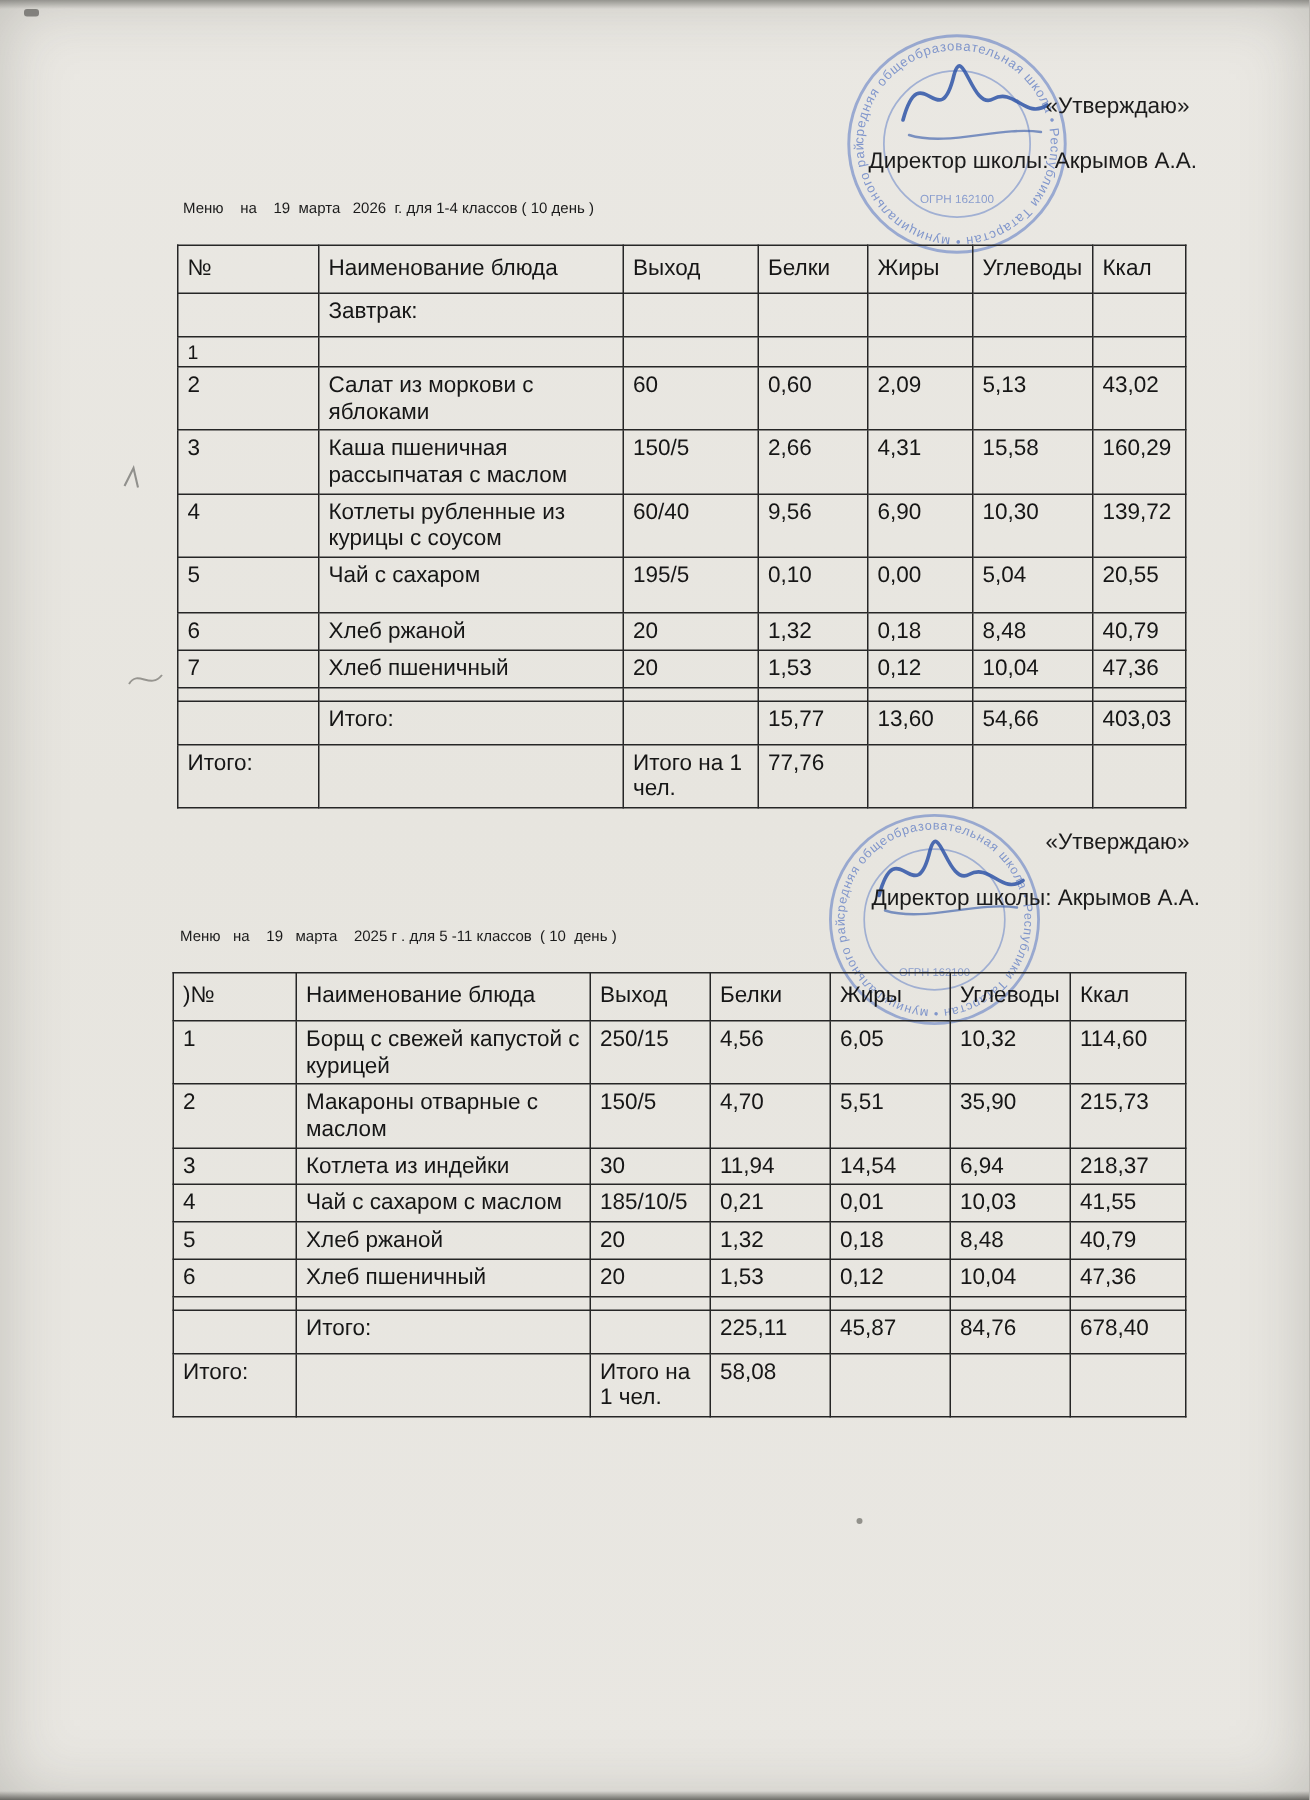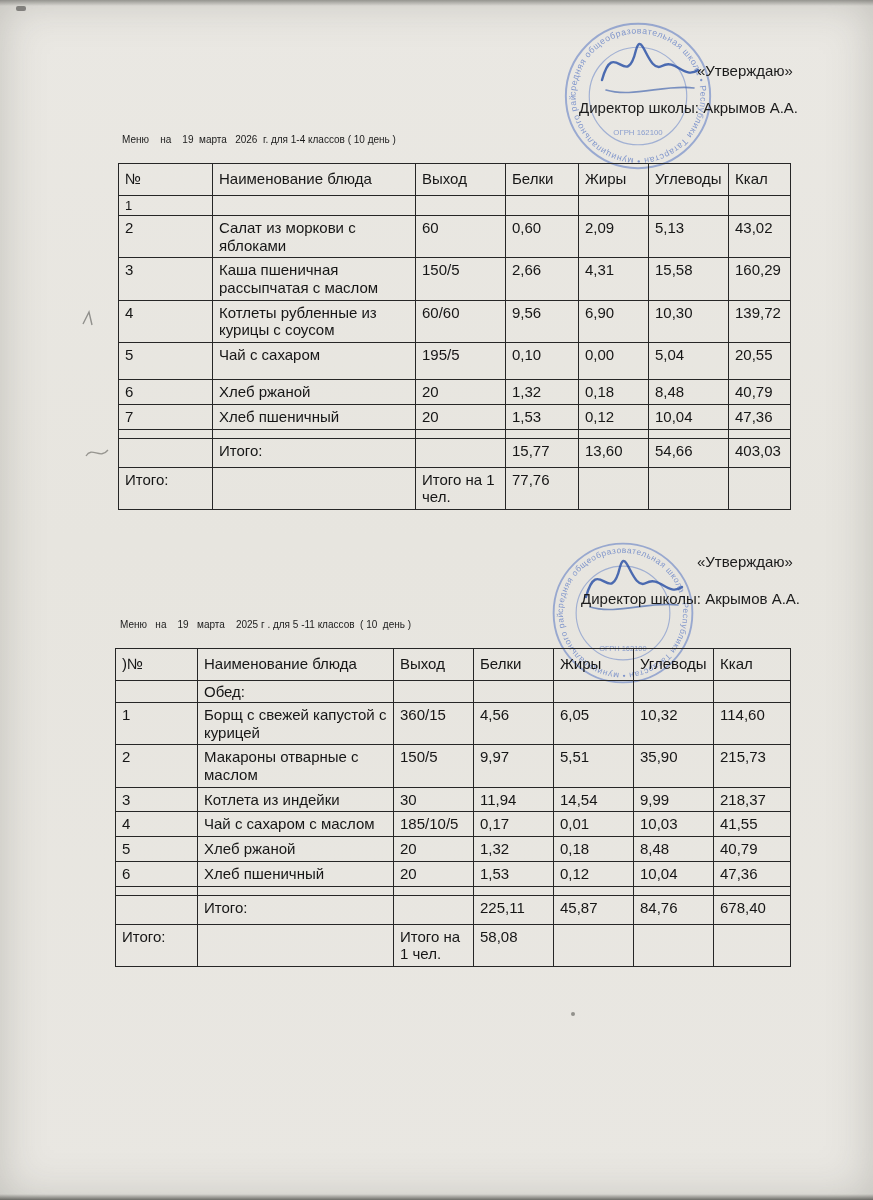--- a/index.html
+++ b/index.html
@@ -90,20 +90,29 @@
     <tbody>
         <tr class="head">
       <th>№</th>
       <th>Наименование блюда</th>
       <th>Выход</th>
       <th>Белки</th>
       <th>Жиры</th>
       <th>Углеводы</th>
       <th>Ккал</th>
     </tr>
+    <tr class="section-row">
+      <td></td>
+      <td>Завтрак:</td>
+      <td></td>
+      <td></td>
+      <td></td>
+      <td></td>
+      <td></td>
+    </tr>
     <tr class="short-row">
       <td>1</td>
       <td></td>
       <td></td>
       <td></td>
       <td></td>
       <td></td>
       <td></td>
     </tr>
     <tr>
@@ -120,21 +129,21 @@
       <td>Каша  пшеничная рассыпчатая с маслом</td>
       <td>150/5</td>
       <td>2,66</td>
       <td>4,31</td>
       <td>15,58</td>
       <td>160,29</td>
     </tr>
     <tr>
       <td>4</td>
       <td>Котлеты рубленные из курицы с соусом</td>
-      <td>60/60</td>
+      <td>60/40</td>
       <td>9,56</td>
       <td>6,90</td>
       <td>10,30</td>
       <td>139,72</td>
     </tr>
     <tr class="tall">
       <td>5</td>
       <td>Чай с сахаром</td>
       <td>195/5</td>
       <td>0,10</td>
@@ -223,61 +232,52 @@
     <tbody>
         <tr class="head">
       <th>)№</th>
       <th>Наименование блюда</th>
       <th>Выход</th>
       <th>Белки</th>
       <th>Жиры</th>
       <th>Углеводы</th>
       <th>Ккал</th>
     </tr>
-    <tr class="short-row">
-      <td></td>
-      <td style="font-size:15px;">Обед:</td>
-      <td></td>
-      <td></td>
-      <td></td>
-      <td></td>
-      <td></td>
-    </tr>
     <tr>
       <td>1</td>
       <td>Борщ с свежей капустой с курицей</td>
-      <td>360/15</td>
+      <td>250/15</td>
       <td>4,56</td>
       <td>6,05</td>
       <td>10,32</td>
       <td>114,60</td>
     </tr>
     <tr>
       <td>2</td>
       <td>Макароны отварные с маслом</td>
       <td>150/5</td>
-      <td>9,97</td>
+      <td>4,70</td>
       <td>5,51</td>
       <td>35,90</td>
       <td>215,73</td>
     </tr>
     <tr>
       <td>3</td>
       <td>Котлета  из индейки</td>
       <td>30</td>
       <td>11,94</td>
       <td>14,54</td>
-      <td>9,99</td>
+      <td>6,94</td>
       <td>218,37</td>
     </tr>
     <tr>
       <td>4</td>
       <td>Чай с сахаром с маслом</td>
       <td>185/10/5</td>
-      <td>0,17</td>
+      <td>0,21</td>
       <td>0,01</td>
       <td>10,03</td>
       <td>41,55</td>
     </tr>
     <tr>
       <td>5</td>
       <td>Хлеб ржаной</td>
       <td>20</td>
       <td>1,32</td>
       <td>0,18</td>

